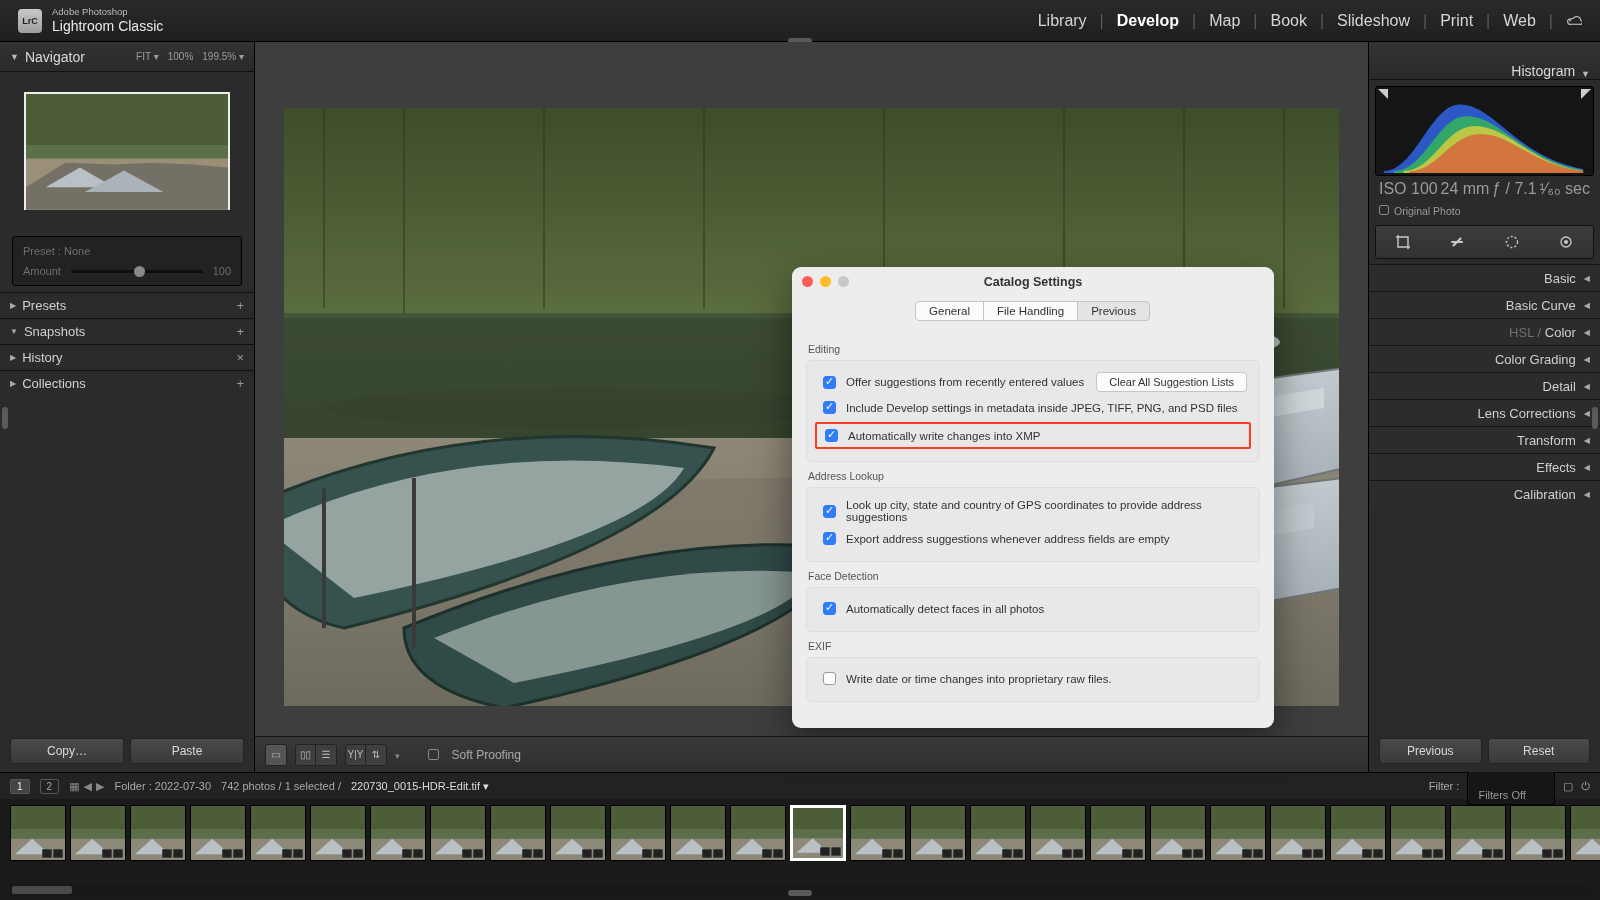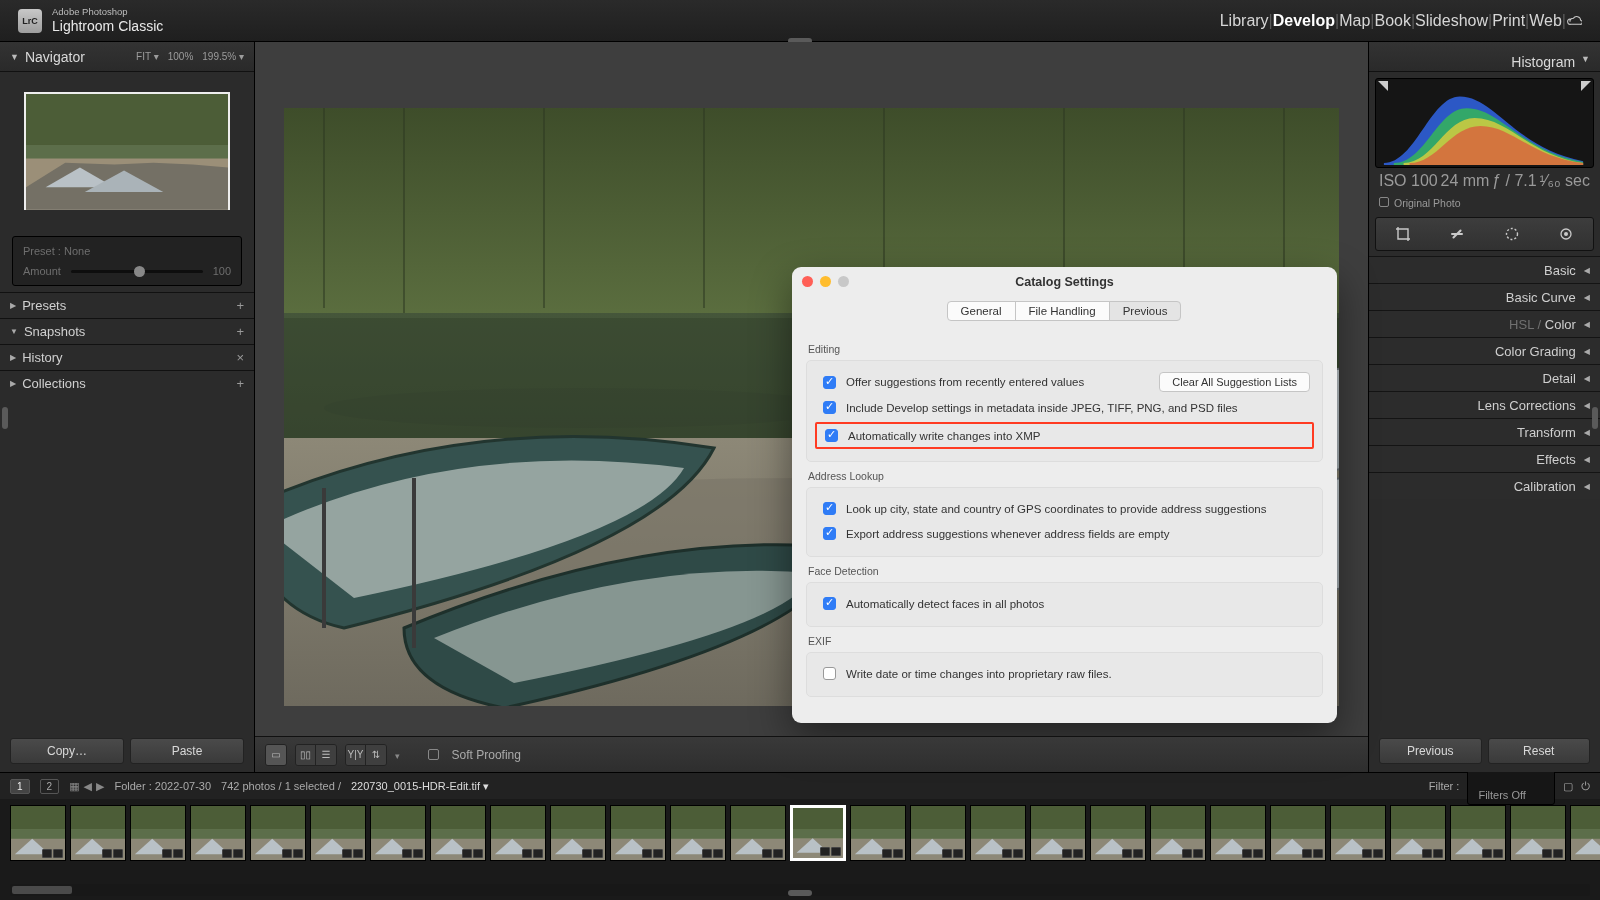--- a/index.html
+++ b/index.html
@@ -18,21 +18,21 @@
     --macgrn:#27c93f;
   }
   html,body{margin:0;padding:0;width:1600px;height:900px;background:#111;font-family:"Helvetica Neue",Arial,sans-serif;color:var(--txt);font-size:12px;overflow:hidden}
   *{box-sizing:border-box}
   
   .topbar{height:42px;background:linear-gradient(#2a2a2a,#1f1f1f);display:flex;align-items:center;padding:0 18px;border-bottom:1px solid #000}
   .logo{width:24px;height:24px;background:linear-gradient(#c8c8c8,#9e9e9e);border-radius:4px;display:flex;align-items:center;justify-content:center;font-size:9px;font-weight:600;color:#222;margin-right:10px}
   .brand{line-height:1.15}
   .brand .b1{font-size:9.5px;color:#bdbdbd}
   .brand .b2{font-size:14px;color:#e9e9e9;font-weight:500}
-  .topnav{margin-left:auto;display:flex;align-items:center;font-size:16px;color:#d6d6d6}
+  .topnav{margin-left:auto;display:flex;align-items:center;gap:13px;font-size:16px;color:#d6d6d6}
   .topnav .sep{color:#5a5a5a;font-weight:300}
   .topnav span{cursor:pointer}
   .topnav .active{color:#fff;font-weight:600}
   
   .topnotch,.botnotch{position:absolute;left:50%;transform:translateX(-50%);width:24px;height:6px;background:#5a5a5a;border-radius:3px}
   .topnotch{top:38px}
   .botnotch{bottom:4px}
 
   
   .body{display:flex;height:730px;background:#262626}
@@ -69,39 +69,39 @@
   .cbar{position:absolute;bottom:0;left:0;right:0;height:36px;background:linear-gradient(#393939,#2e2e2e);display:flex;align-items:center;padding:0 10px;gap:8px;border-top:1px solid #111}
   .seg{display:inline-flex;border:1px solid #222;border-radius:3px;overflow:hidden}
   .seg>div{width:20px;height:20px;background:#3f3f3f;display:flex;align-items:center;justify-content:center;font-size:10px;color:#bbb;border-right:1px solid #222}
   .seg>div:last-child{border:none}
   .seg .on{background:#555}
   .chk{width:11px;height:11px;border:1px solid #888;border-radius:2px;margin-right:5px}
   .cbar .lab{color:#aaa;font-size:12px}
   .cbar .dd::after{content:" ▾";color:#888;font-size:9px}
 
   
-  .rhead{height:30px;background:linear-gradient(#333,#2a2a2a);display:flex;align-items:flex-start;justify-content:flex-end;padding:12px 10px;font-size:14px;color:#d9d9d9;border-bottom:1px solid #111}
+  .rhead{height:38px;background:linear-gradient(#333,#2a2a2a);display:flex;align-items:flex-end;justify-content:flex-end;padding:0 10px;font-size:14px;color:#d9d9d9;border-bottom:1px solid #111}
   .rhead .tri{margin-left:6px;font-size:9px;color:#bbb}
   .histo{height:90px;margin:6px 6px 0;background:#151515;border:1px solid #000;border-radius:3px;position:relative;overflow:hidden}
   .histo svg{width:100%;height:100%}
   .histo .tl,.histo .tr{position:absolute;top:2px;width:0;height:0;border:5px solid transparent}
   .histo .tl{left:2px;border-right-color:#ccc;border-top-color:#ccc}
   .histo .tr{right:2px;border-left-color:#ccc;border-top-color:#ccc}
   .hmeta{display:flex;justify-content:space-between;padding:4px 10px;font-size:16px;color:#9a9a9a}
   .rck{display:flex;align-items:flex-start;padding:3px 10px;font-size:10.5px;color:#9a9a9a}
   .rck .chk{width:10px;height:10px}
   .tools{height:34px;margin:5px 6px;background:linear-gradient(#3d3d3d,#313131);border:1px solid #111;border-radius:3px;display:flex;align-items:center;justify-content:space-around}
   .tools div{width:18px;height:18px;display:flex;align-items:center;justify-content:center;color:#bfbfbf}
   .rsect{height:27px;display:flex;align-items:center;justify-content:flex-end;padding:0 10px;font-size:13px;color:#cfcfcf;border-top:1px solid #141414;background:#2c2c2c}
   .rsect .tri{margin-left:8px;font-size:8px;color:#aaa}
   .rsect .dim{color:#707070}
   .rpanel .spacer{flex:1}
 
   
-  .dialog{position:absolute;left:537px;top:225px;width:545px;background:#ededed;border-radius:9px;box-shadow:0 15px 40px rgba(0,0,0,.45);color:#333;font-size:12px;overflow:hidden}
+  .dialog{position:absolute;left:537px;top:225px;width:482px;background:#ededed;border-radius:9px;box-shadow:0 15px 40px rgba(0,0,0,.45);color:#333;font-size:12px;overflow:hidden}
   .dtitlebar{height:30px;display:flex;align-items:center;position:relative}
   .dots{position:absolute;left:10px;top:9px;display:flex;gap:7px}
   .dot{width:11px;height:11px;border-radius:50%}
   .dot.r{background:var(--macred)}
   .dot.y{background:var(--macyel)}
   .dot.g{background:#c8c8c8}
   .dtitle{margin:0 auto;font-size:12.5px;font-weight:600;color:#333}
   .dtabs{display:flex;justify-content:center;margin:4px 0 10px}
   .dtabs>div{padding:3px 13px;font-size:11.5px;border:1px solid #c5c5c5;margin-left:-1px;background:#fbfbfb;cursor:pointer}
   .dtabs>div:first-child{border-radius:4px 0 0 4px}

